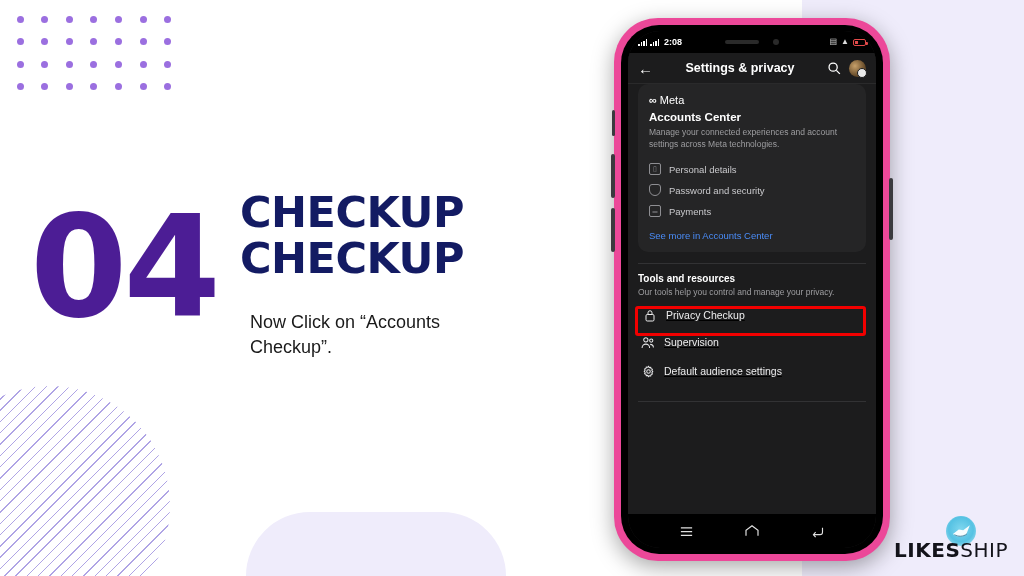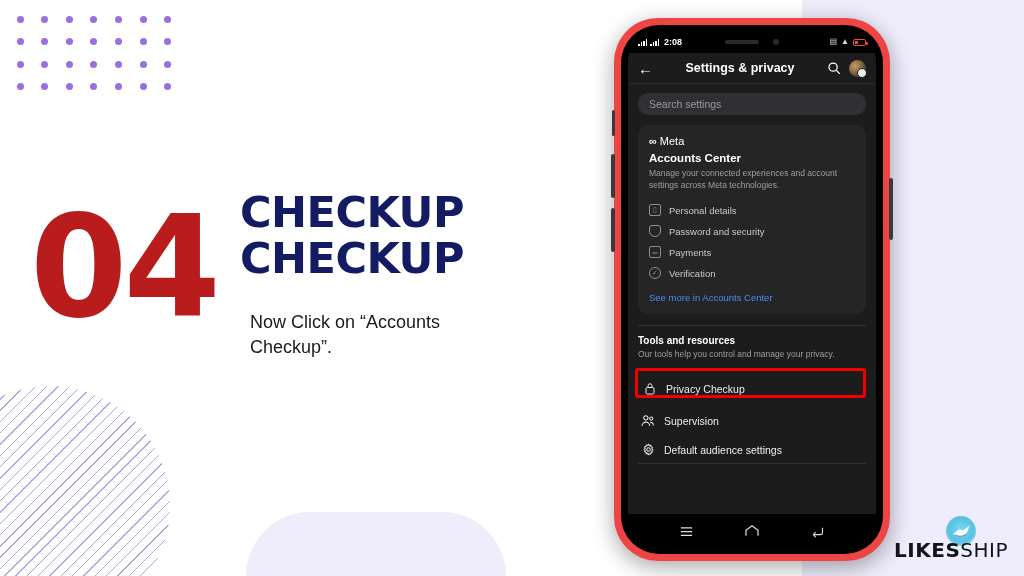--- a/index.html
+++ b/index.html
@@ -35,40 +35,40 @@
     width:100%; height:100%;
     background:repeating-linear-gradient(
       -45deg,
       #6f5bd0 0px, #6f5bd0 1px,
       rgba(255,255,255,0) 1px, rgba(255,255,255,0) 8px);
   }
 
   
   .step-number{
     position:absolute; left:30px; top:198px;
-    font-size:140px; font-weight:bold; color:#b91c1c;
+    font-size:140px; font-weight:bold; color:#4c1d95;
     letter-spacing:-4px; line-height:1;
     font-family:"DejaVu Sans", sans-serif;
   }
   .headline{
     position:absolute; left:240px; top:190px; width:300px;
     font-size:43px; font-weight:bold; color:#131b63;
     line-height:1.06; letter-spacing:-0.5px;
     font-family:"DejaVu Sans", sans-serif;
   }
   .subtext{
     position:absolute; left:250px; top:310px; width:250px;
     font-size:18px; color:#1a1a1a; line-height:1.4;
   }
 
   
   .phone{
     position:absolute; left:614px; top:18px;
     width:276px; height:543px;
-    background:#ef4444;
+    background:#ec4899;
     border-radius:44px;
     box-shadow:0 6px 22px rgba(0,0,0,.35);
     padding:7px;
   }
   .phone-inner{
     width:100%; height:100%;
     background:#000; border-radius:38px;
     padding:6px 7px;
     position:relative;
   }
@@ -161,22 +161,22 @@
   }
   .ac-ic.round{ border-radius:50%; }
   .ac-ic.shield{ border-radius:3px 3px 6px 6px; }
   .see-more{ color:#4a8cf7; font-size:9.5px; margin-top:8px; display:block; }
 
   .divider{ height:1px; background:#323234; margin:11px 0 0; }
   .sec-title{ color:#fff; font-size:10px; font-weight:bold; margin:9px 0 2px; }
   .sec-desc{ color:#9e9ea1; font-size:8.5px; line-height:1.45; margin-bottom:8px; }
 
   .tool-row{
-    display:flex; align-items:flex-end; gap:9px; height:29px;
-    padding-left:3px; position:relative;
+    display:flex; align-items:flex-start; gap:9px; height:29px;
+    padding-left:3px; position:relative;text-decoration:underline;
   }
   .tool-label{ color:#ededee; font-size:10.5px; }
   .tool-ic{ width:14px; flex:0 0 14px; display:flex; justify-content:center; color:#e6e6e8; }
   .tool-row.highlight{
     border:3px solid #f20000; border-radius:3px; height:30px;
     margin-left:-3px; padding-left:5px;
   }
   .divider-bottom{ height:1px; background:#323234; margin-top:7px; }
 
   
@@ -296,45 +296,40 @@
         <span class="hdr-title">Settings &amp; privacy</span>
         <svg width="14" height="14" viewBox="0 0 24 24" fill="none" stroke="#ffffff" stroke-width="2.2">
           <circle cx="10.5" cy="10.5" r="7"></circle>
             <line x1="16" y1="16" x2="22" y2="22"></line>
         </svg>
         <span class="avatar"></span>
       </div>
 
       <div class="scroll">
 
-        <div class="searchbar">Search settings</div>
 
         <div class="card">
           <div class="meta-row">
             <span class="meta-logo">∞</span>
             <span class="meta-name">Meta</span>
           </div>
           <div class="card-title">Accounts Center</div>
           <div class="card-desc">Manage your connected experiences and account settings across Meta technologies.</div>
 
           <div class="ac-item">
             <span class="ac-ic">▯</span>
             <span class="ac-label">Personal details</span>
           </div>
           <div class="ac-item">
             <span class="ac-ic shield"></span>
             <span class="ac-label">Password and security</span>
           </div>
           <div class="ac-item">
             <span class="ac-ic">═</span>
             <span class="ac-label">Payments</span>
-          </div>
-          <div class="ac-item">
-            <span class="ac-ic round">✓</span>
-            <span class="ac-label">Verification</span>
           </div>
 
           <a class="see-more">See more in Accounts Center</a>
         </div>
 
         <div class="divider"></div>
 
         <div class="sec-title">Tools and resources</div>
         <div class="sec-desc">Our tools help you control and manage your privacy.</div>
 

